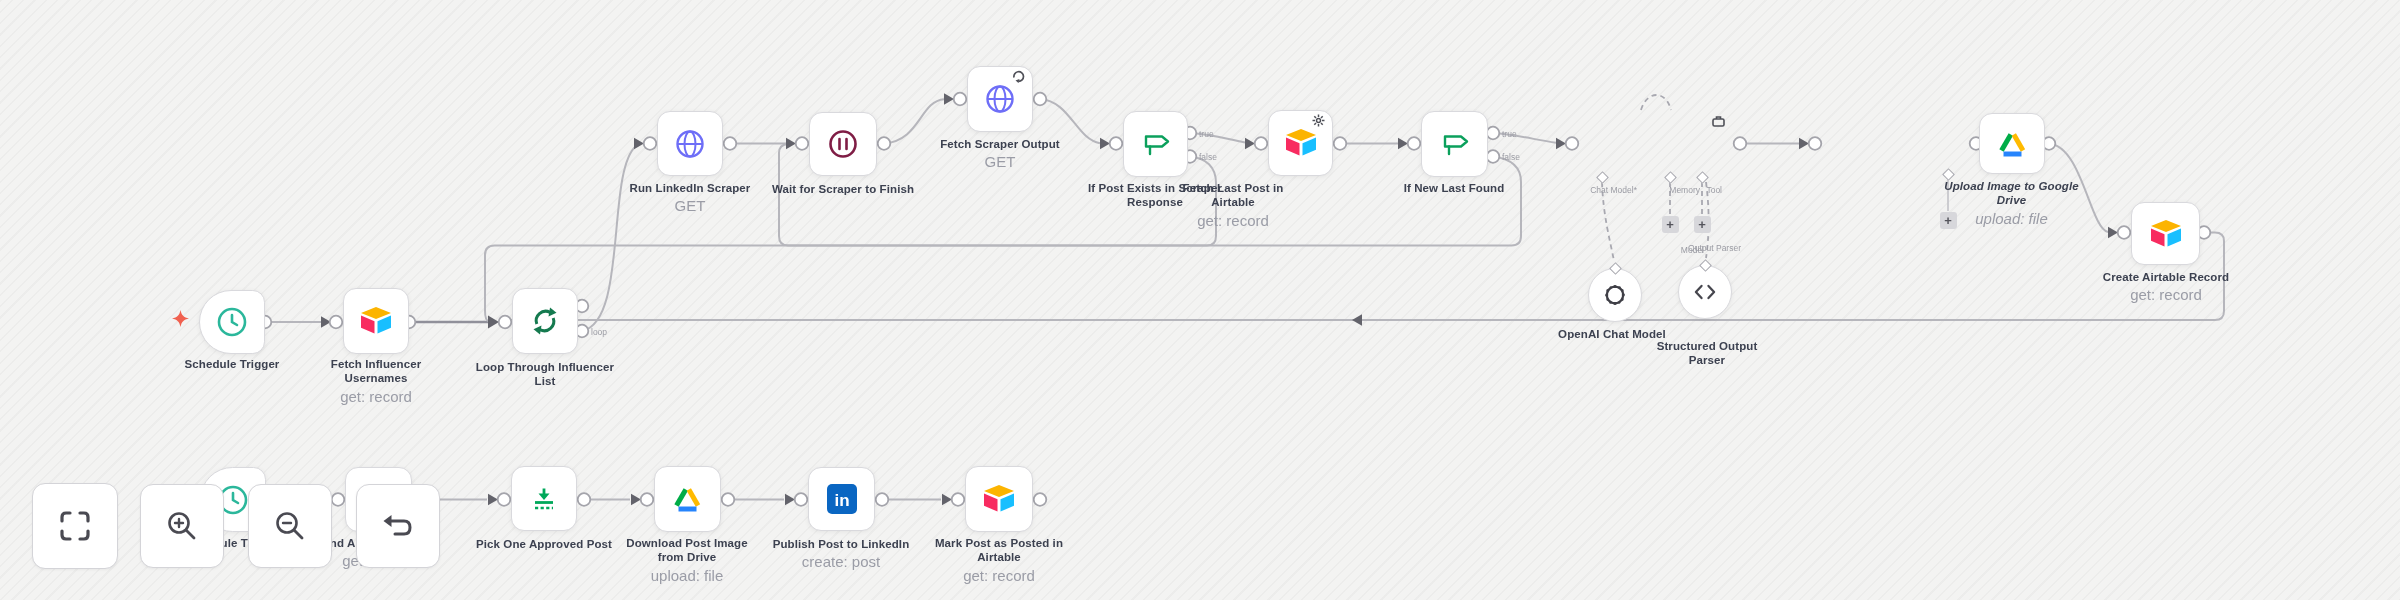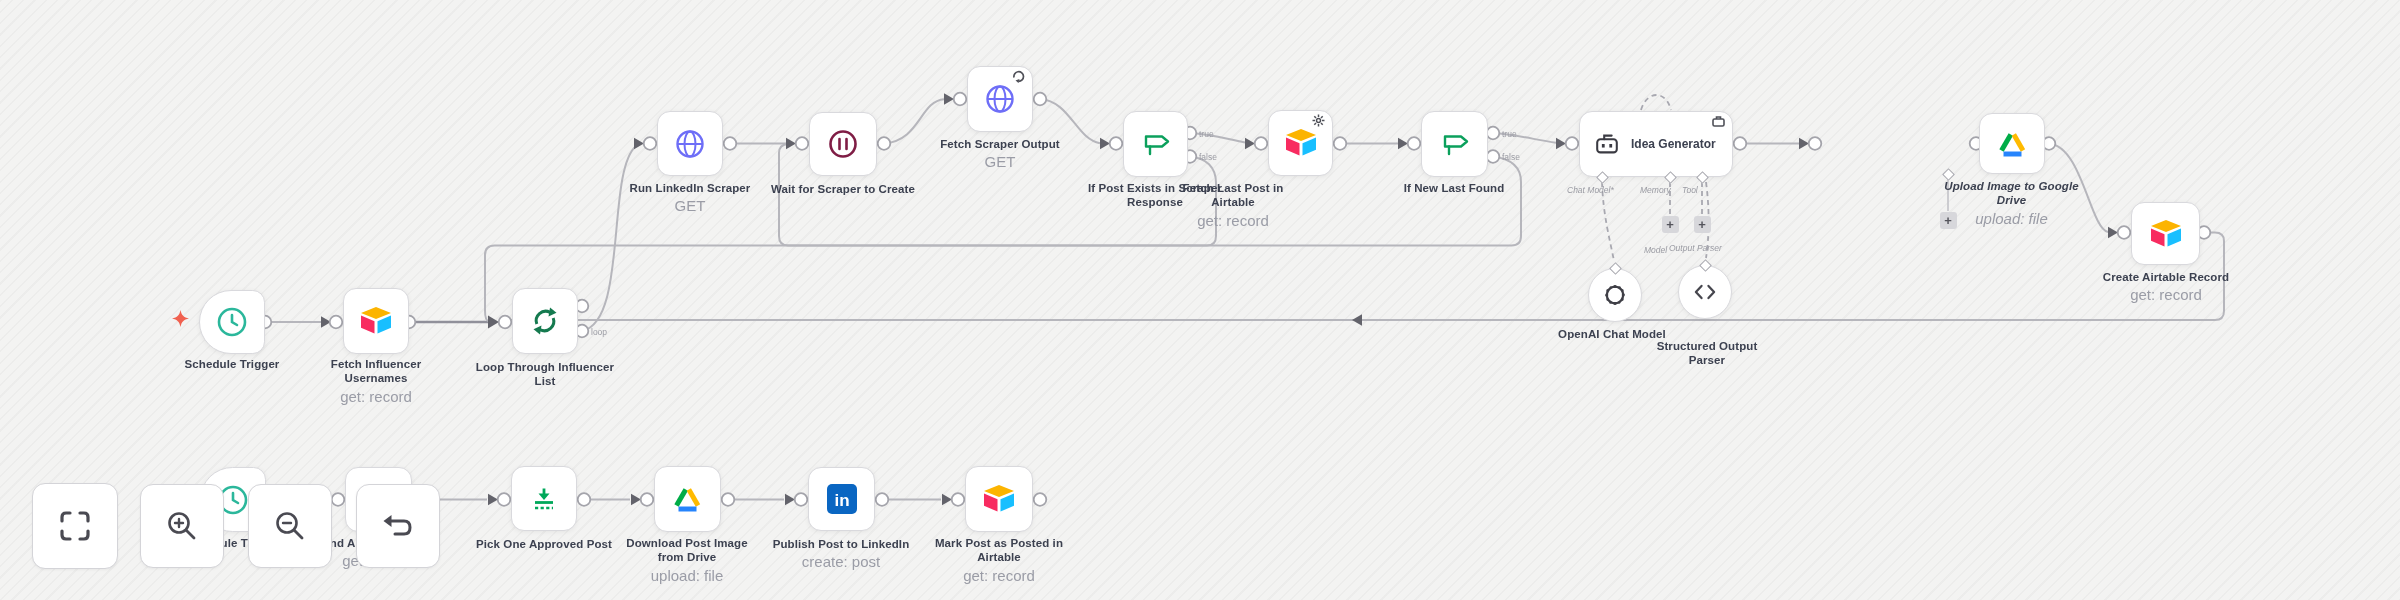--- a/index.html
+++ b/index.html
@@ -25,21 +25,21 @@
   .node.round{border-radius:50%;}
   .wcol{display:flex;flex-direction:column;line-height:1.15;}
   .wtitle{font-size:12px;font-weight:700;color:#3c4150;white-space:nowrap;}
   .wsub{font-size:9.5px;font-weight:400;color:#9496a0;white-space:nowrap;margin-top:2px;}
   .nlabel{
     position:absolute;text-align:center;font-size:11.5px;font-weight:700;color:#3c4150;
     line-height:1.25;z-index:8;letter-spacing:0.1px;
   }
   .nsub{display:block;font-size:15px;font-weight:400;color:#9a9ca6;margin-top:2px;letter-spacing:0;}
   .tiny{position:absolute;font-size:8.5px;font-weight:400;color:#9a9ba3;z-index:8;white-space:nowrap;}
-  .tiny.c{text-align:left;font-style:italic;}
+  .tiny.c{text-align:right;}
   .badge{position:absolute;z-index:12;line-height:0;}
   .diamond{
     position:absolute;width:9px;height:9px;background:#fff;border:1.5px solid #a6a6ad;
     transform:rotate(45deg);z-index:11;box-sizing:border-box;
   }
   .plusbtn{
     position:absolute;width:17px;height:17px;background:#d7d7db;border-radius:3px;z-index:9;
     display:flex;align-items:center;justify-content:center;
     color:#54545c;font-size:13px;font-weight:700;line-height:1;cursor:pointer;
   }
@@ -197,21 +197,21 @@
     <span>Run LinkedIn Scraper</span>
     <span class="nsub">GET</span>
   </div>
 
   <div class="node" style="left:809px;top:112px;width:68px;height:64px;">
     <svg width="34" height="34" viewBox="0 0 34 34">
       <circle cx="17" cy="17" r="12.5" fill="none" stroke="#7f1d45" stroke-width="2.6"></circle>
       <path d="M13.5,12 V22 M20.5,12 V22" stroke="#7f1d45" stroke-width="2.6" stroke-linecap="round"></path>
     </svg>
   </div>
-  <div class="nlabel" style="left:758px;top:182px;width:170px;">Wait for Scraper to Create</div>
+  <div class="nlabel" style="left:758px;top:182px;width:170px;">Wait for Scraper to Finish</div>
 
   <div class="node" style="left:967px;top:66px;width:66px;height:66px;">
     <svg width="34" height="34" viewBox="0 0 34 34">
       <circle cx="17" cy="17" r="12.5" fill="none" stroke="#6e6ef7" stroke-width="2.4"></circle>
       <ellipse cx="17" cy="17" rx="5.5" ry="12.5" fill="none" stroke="#6e6ef7" stroke-width="2"></ellipse>
       <path d="M4.5,17 H29.5" fill="none" stroke="#6e6ef7" stroke-width="2"></path>
     </svg>
   </div>
   <div class="badge" style="left:1012px;top:70px;">
     <svg width="13" height="13" viewBox="0 0 13 13">
@@ -264,29 +264,20 @@
   <div class="node" style="left:1421px;top:111px;width:67px;height:66px;">
     <svg width="34" height="34" viewBox="0 0 34 34">
       <path d="M7,9.5 H23 L29,14.5 L23,19.5 H7 Z" fill="none" stroke="#0ba05c" stroke-width="2.4" stroke-linejoin="round"></path>
       <path d="M11,19.5 V27" stroke="#0ba05c" stroke-width="2.4" stroke-linecap="round"></path>
     </svg>
   </div>
   <div class="nlabel" style="left:1379px;top:181px;width:150px;">If New Last Found</div>
   <div class="tiny" style="left:1502px;top:129px;">true</div>
   <div class="tiny" style="left:1502px;top:152px;">false</div>
 
-  <div class="node wide" style="left:1579px;top:111px;width:154px;height:66px;">
-    <svg width="28" height="26" viewBox="0 0 30 26">
-      <rect x="4.5" y="8" width="21" height="14" rx="3.5" fill="none" stroke="#3a3a42" stroke-width="2.2"></rect>
-      <path d="M12,8 V4 H20" fill="none" stroke="#3a3a42" stroke-width="2.2" stroke-linecap="round"></path>
-      <rect x="9.5" y="13" width="3" height="3.8" fill="#3a3a42"></rect>
-      <rect x="17.5" y="13" width="3" height="3.8" fill="#3a3a42"></rect>
-    </svg>
-    <span class="wtitle">Idea Generator</span>
-  </div>
   <div class="badge" style="left:1712px;top:115px;">
     <svg width="13" height="12" viewBox="0 0 13 12">
         <rect x="1" y="4" width="11" height="7" rx="1.5" fill="none" stroke="#4f5058" stroke-width="1.6"></rect>
         <path d="M4.5,4 V2 H8.5 V4" fill="none" stroke="#4f5058" stroke-width="1.6"></path>
       </svg>
   </div>
   <div class="diamond" style="left:1597.5px;top:173px;"></div>
   <div class="diamond" style="left:1665.5px;top:173px;"></div>
   <div class="diamond" style="left:1697.5px;top:173px;"></div>
   <div class="tiny c" style="left:1567px;top:185px;width:70px;">Chat Model*</div>

